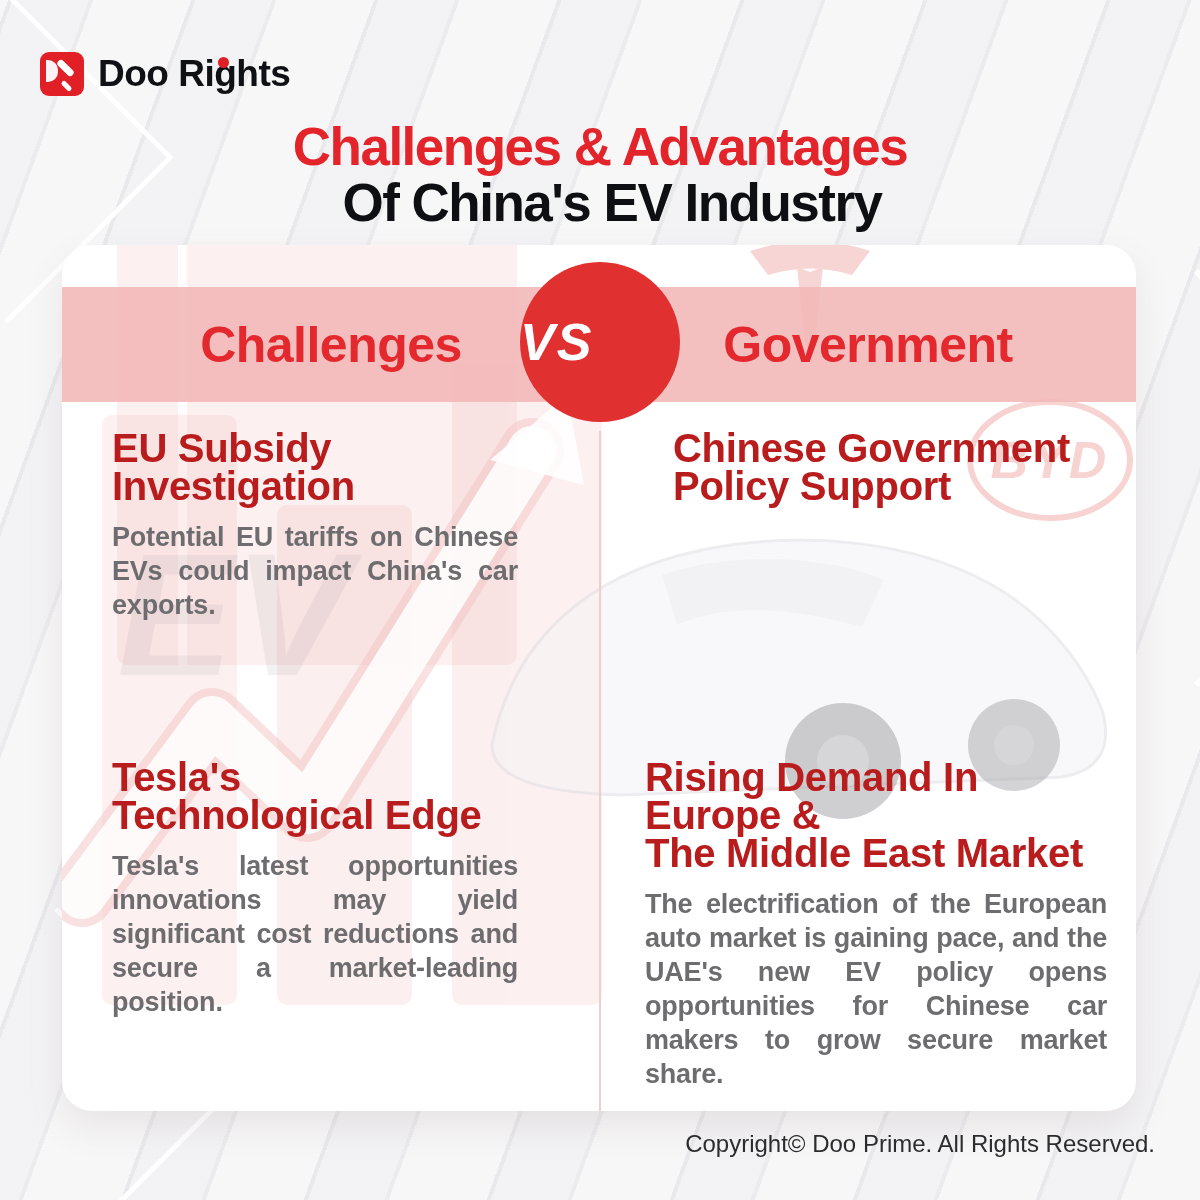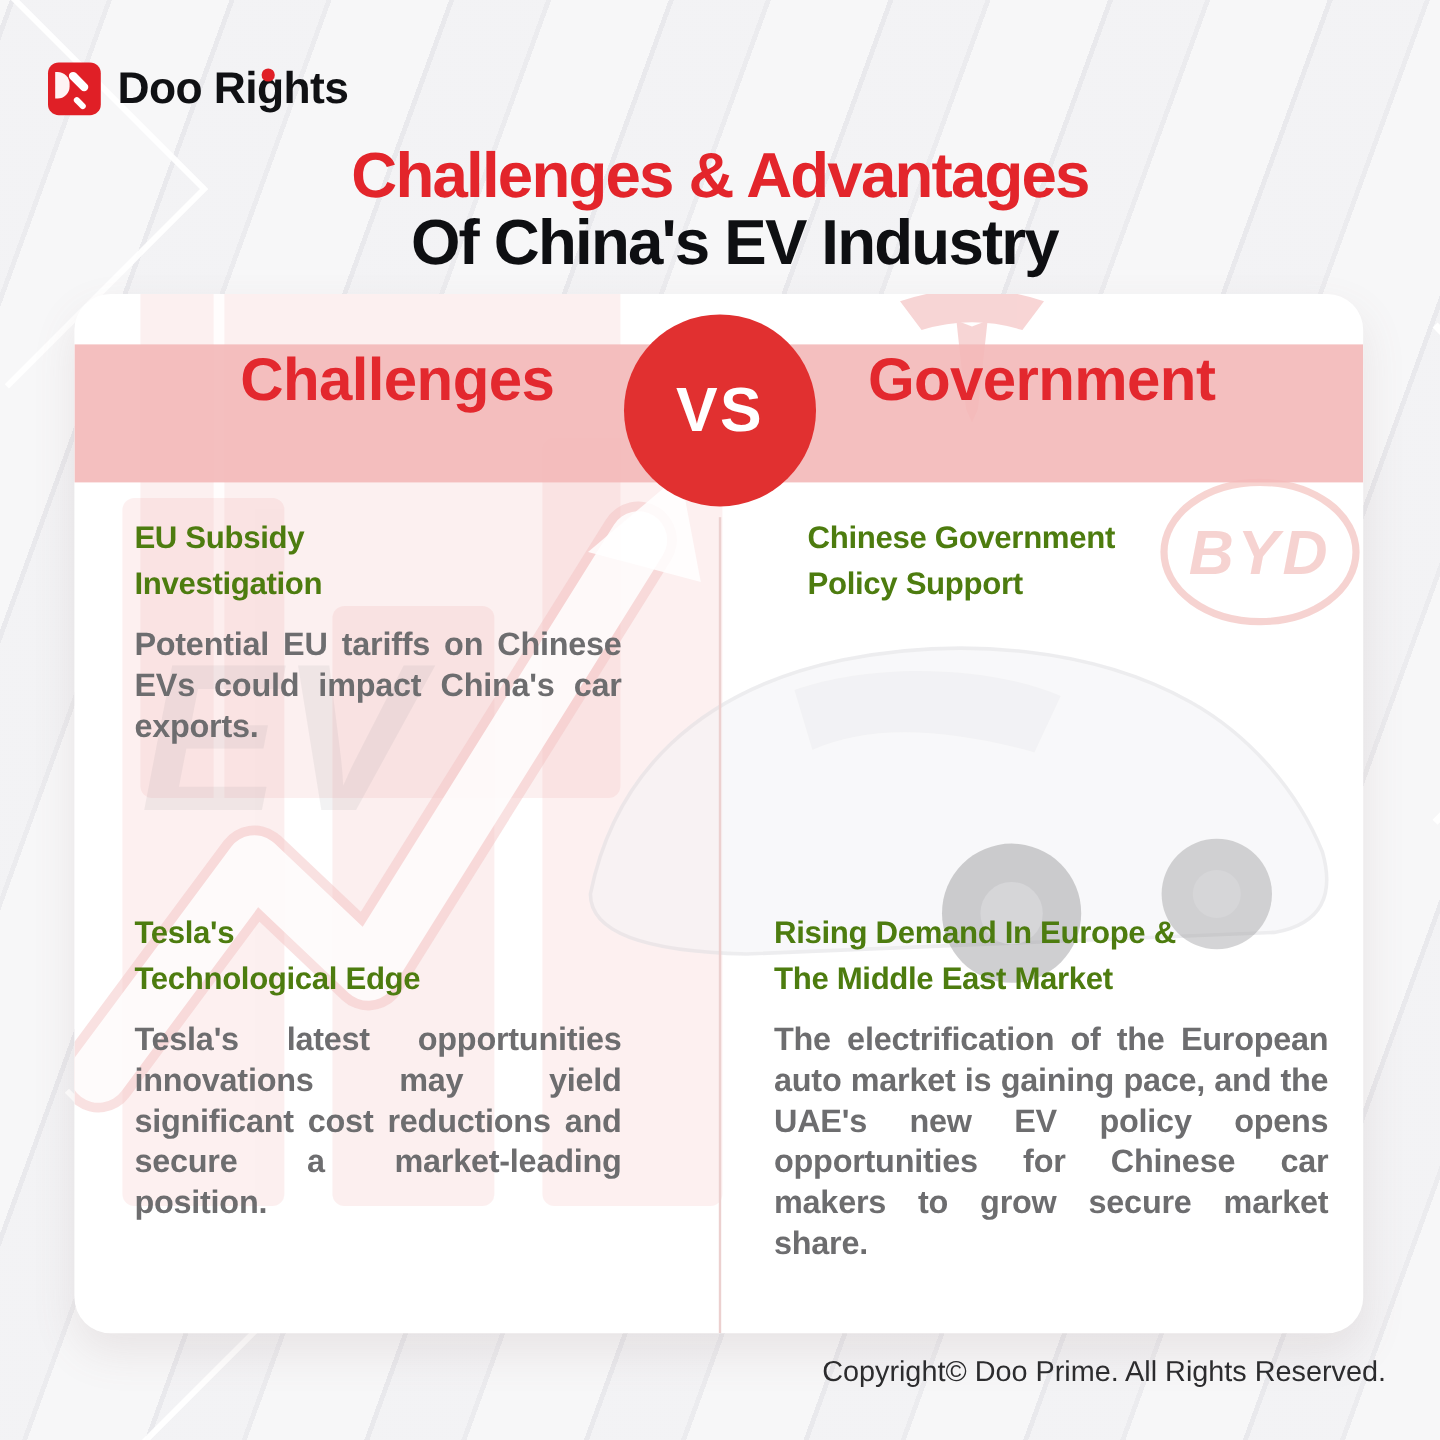--- a/index.html
+++ b/index.html
@@ -37,36 +37,36 @@
   .title-red{top:116px;font-size:53px;color:#e3252b;}
   .title-black{top:172px;font-size:53px;color:#0e0f12;}
 
   
   .card{position:absolute;left:62px;top:245px;width:1074px;height:866px;background:#ffffff;
         border-radius:30px;box-shadow:0 16px 36px rgba(130,95,95,.12);overflow:hidden;}
   .wm{position:absolute;inset:0;pointer-events:none;}
 
   .band{position:absolute;left:0;right:0;top:42px;height:115px;display:flex;
         background:rgba(243,184,184,.9);z-index:2;}
-  .band-half{flex:0 0 538px;display:flex;align-items:flex-start;justify-content:center;}
+  .band-half{flex:0 0 538px;display:flex;align-items:center;justify-content:center;}
   .band-half.right{flex:1 1 auto;}
   .band-label{font-size:50px;font-weight:bold;color:#e3282e;letter-spacing:-.5px;}
 
   .vs-circle{position:absolute;left:458px;top:17px;width:160px;height:160px;border-radius:50%;
-        background:#e13030;display:flex;align-items:center;justify-content:center;z-index:3;}
+        background:#e13030;display:flex;align-items:center;justify-content:flex-start;z-index:3;font-style:italic;}
   .vs-label{font-size:52px;font-weight:bold;color:#ffffff;letter-spacing:2px;}
 
   .divider{position:absolute;left:537px;top:186px;width:2px;height:680px;background:#ecd0cf;z-index:2;}
 
   .cell{position:absolute;z-index:4;}
   .cell-l1{left:50px;top:184px;width:406px;}
   .cell-r1{left:583px;top:184px;width:462px;margin-left:28px;}
   .cell-l2{left:50px;top:513px;width:406px;}
   .cell-r2{left:583px;top:513px;width:462px;}
-  .cell h3{margin:0 0 15px 0;font-size:26px;line-height:38px;color:#4d7c0f;
+  .cell h3{margin:0 0 15px 0;font-size:40px;line-height:38px;color:#b91c1c;
            letter-spacing:-.3px;white-space:pre-line;font-weight:bold;}
   .cell p{margin:0;font-size:27px;line-height:34px;color:#6d6d6f;font-weight:bold;
           text-align:justify;letter-spacing:-.2px;}
 
   .footer{position:absolute;right:45px;top:1130px;font-size:24px;color:#2c2c2e;}
 </style>
 </head>
 <body>
 
 <div class="page">

